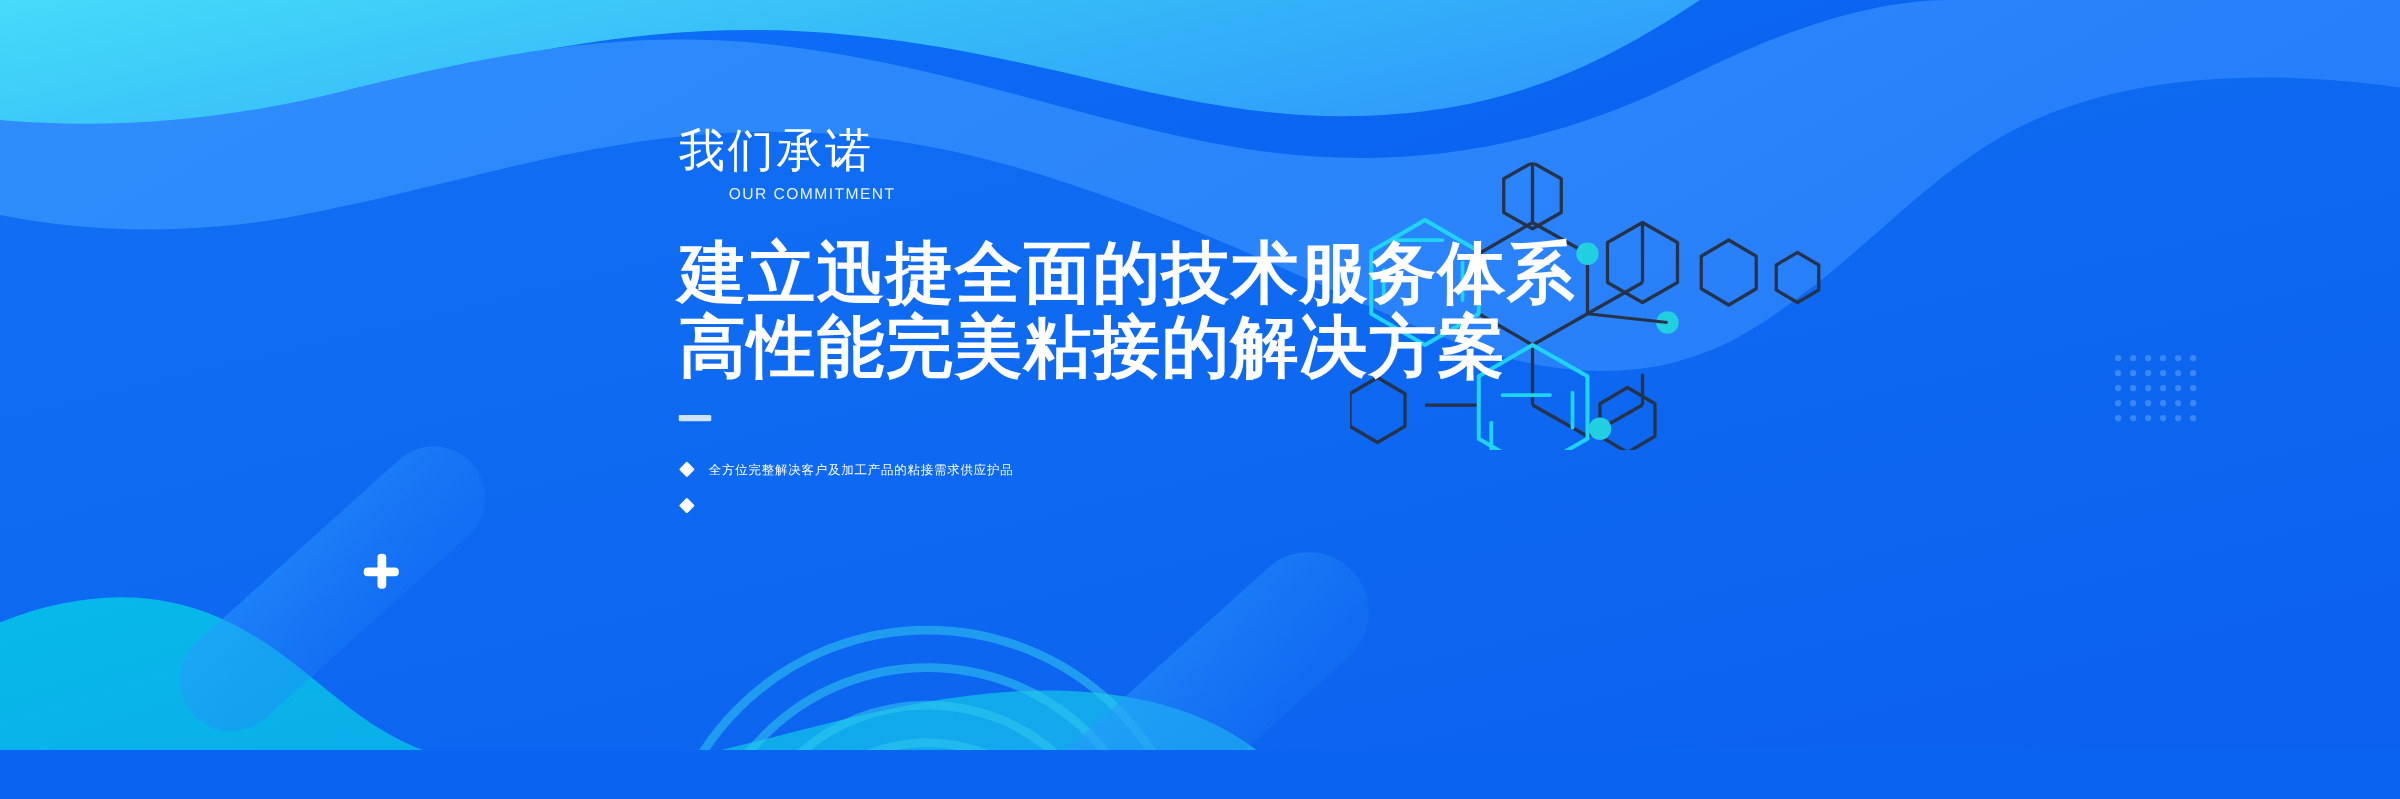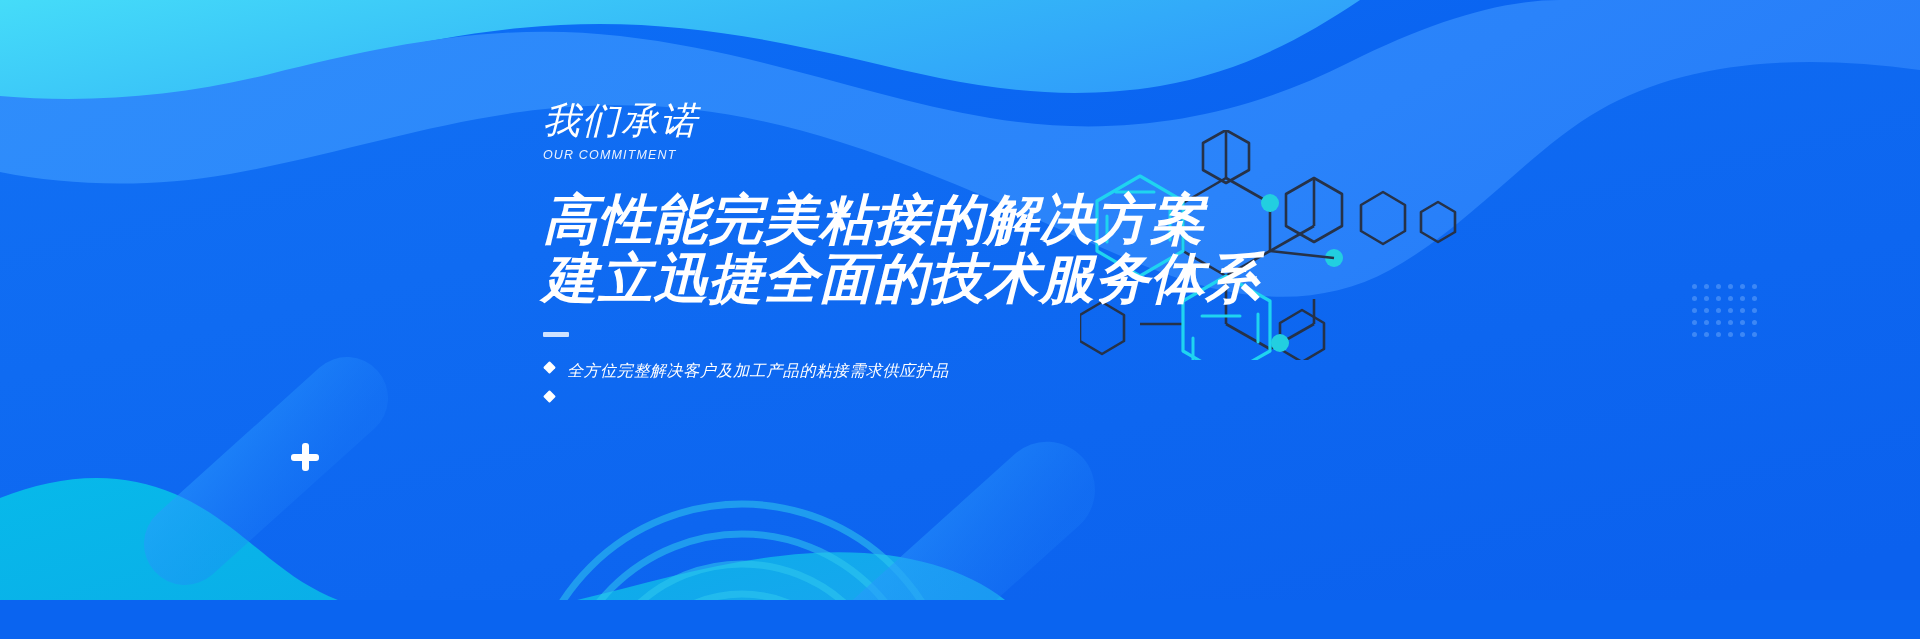--- a/index.html
+++ b/index.html
@@ -8,21 +8,20 @@
     width:1920px; height:639px;
     overflow:hidden;
     background:#0a64f0;
     font-family:"Liberation Sans","DejaVu Sans",sans-serif;
   }
   #banner{
     position:relative;
     width:1920px; height:600px;
     overflow:hidden;
     background:linear-gradient(115deg,#0a6bf5 0%,#0b63f0 38%,#0a5cec 65%,#0a57e8 100%);
-    font-style:italic;
   }
   .layer{ position:absolute; top:0; left:0; width:1920px; height:639px; }
   .layer svg{ display:block; width:1920px; height:639px; }
 
   
   #content{
     position:absolute;
     left:543px; top:98px;
     width:800px;
     z-index:40;
@@ -34,20 +33,21 @@
     letter-spacing:2px;
     font-weight:400;
   }
   #eyebrow-en{
     font-size:12.5px;
     line-height:18px;
     color:#eaf2ff;
     letter-spacing:1.15px;
     font-weight:400;
     margin-top:2px;
+    margin-left:40px;
   }
   #headline{
     margin-top:26px;
     color:#ffffff;
     font-size:54px;
     line-height:59px;
     font-weight:700;
     letter-spacing:1.2px;
     white-space:nowrap;
   }
@@ -57,24 +57,24 @@
     width:26px; height:5px;
     background:#cfe2ff;
     border-radius:1px;
   }
   #bullets{
     margin-top:24px;
     list-style:none;
   }
   .bullet{
     display:flex;
-    align-items:flex-start;
+    align-items:center;
     height:29px;
     color:#ffffff;
-    font-size:16px;
+    font-size:10px;
     letter-spacing:0.6px;
   }
   .bullet .dia{
     width:13px; height:13px;
     margin-right:11px;
     flex:0 0 13px;
     position:relative;
     top:0px;
   }
   .bullet .dia i{
@@ -330,22 +330,22 @@
     <span class="ph"></span>
   </div>
 
   <div id="content">
 
     <div id="eyebrow-cn">我们承诺</div>
 
     <div id="eyebrow-en">OUR COMMITMENT</div>
 
     <div id="headline">
+      <span class="hl-line">建立迅捷全面的技术服务体系</span>
       <span class="hl-line">高性能完美粘接的解决方案</span>
-      <span class="hl-line">建立迅捷全面的技术服务体系</span>
     </div>
 
     <div id="divider"></div>
 
     <ul id="bullets">
       <li class="bullet">
         <span class="dia">
             <i></i>
           </span>
         <span class="btxt">全方位完整解决客户及加工产品的粘接需求供应护品</span>

